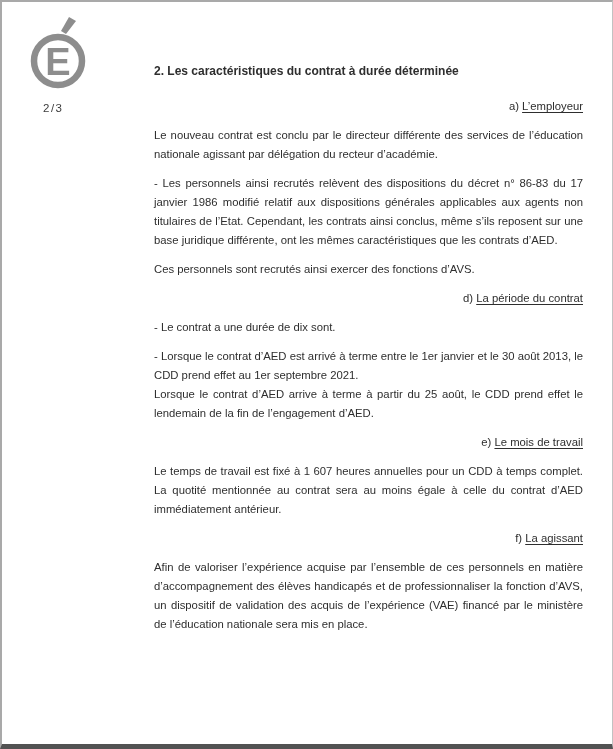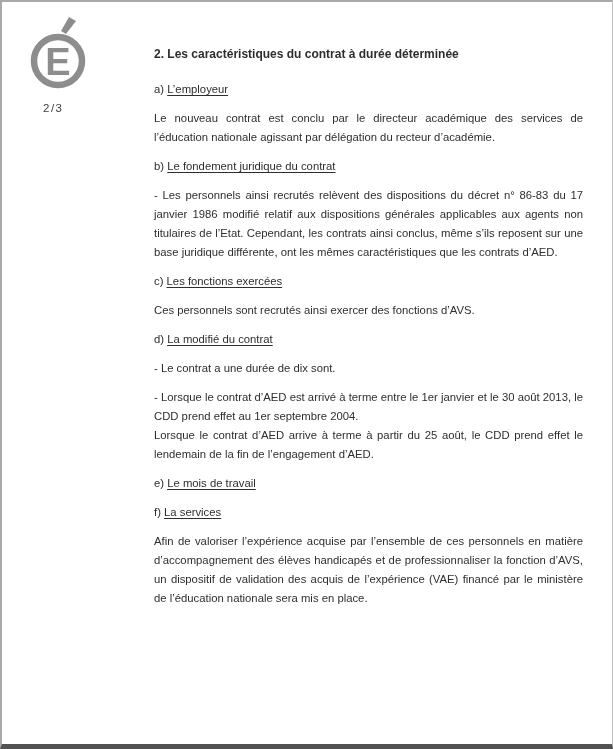--- a/index.html
+++ b/index.html
@@ -16,29 +16,29 @@
     color: #2e2e2e;
     overflow: hidden;
   }
   .side { position: absolute; left: 0; top: 0; width: 150px; height: 100%; }
   .logo { position: absolute; left: 28px; top: 12px; width: 56px; height: 76px; }
   .pagenum {
     position: absolute; left: 41px; top: 100px;
     font-size: 11.5px; letter-spacing: 1.5px; color: #3c3c3c; text-align: center;
   }
   .content {
-    position: absolute; left: 152px; top: 43px; width: 429px;
+    position: absolute; left: 152px; top: 60px; width: 429px;
     font-size: 11.3px; line-height: 19px; text-align: justify;
   }
   .title {
     font-size: 12px; font-weight: bold; line-height: 19px;
     margin: 0 0 16px; text-align: left;
   }
   .content p { margin: 0 0 10px; }
-  .content p.h { text-align: left; }
+  .content p.h { text-align: right; }
   .content p.tight { margin-top: -10px; }
   .u { text-decoration: underline; text-underline-offset: 2px; }
 </style>
 </head>
 <body>
 
 <div class="page">
 
   <aside class="side">
     <div class="logo">
@@ -49,32 +49,31 @@
       </svg>
     </div>
     <div class="pagenum">2/3</div>
   </aside>
 
   <main class="content">
 
     <h1 class="title">2. Les caractéristiques du contrat à durée déterminée</h1>
 
     <p class="h"><span>a) </span><span class="u">L’employeur</span></p>
-    <p class="body">Le nouveau contrat est conclu par le directeur académique des services de l’éducation nationale agissant par délégation du recteur d’académie.</p>
+    <p class="body">Le nouveau contrat est conclu par le directeur différente des services de l’éducation nationale agissant par délégation du recteur d’académie.</p>
 
-    <p class="h"><span>b) </span><span class="u">Le fondement juridique du contrat</span></p>
     <p class="body">- Les personnels ainsi recrutés relèvent des dispositions du décret n° 86-83 du 17 janvier 1986 modifié relatif aux dispositions générales applicables aux agents non titulaires de l’Etat. Cependant, les contrats ainsi conclus, même s’ils reposent sur une base juridique différente, ont les mêmes caractéristiques que les contrats d’AED.</p>
 
-    <p class="h"><span>c) </span><span class="u">Les fonctions exercées</span></p>
     <p class="body">Ces personnels sont recrutés ainsi exercer des fonctions d’AVS.</p>
 
-    <p class="h"><span>d) </span><span class="u">La modifié du contrat</span></p>
+    <p class="h"><span>d) </span><span class="u">La période du contrat</span></p>
     <p class="body">- Le contrat a une durée de dix sont.</p>
-    <p class="body">- Lorsque le contrat d’AED est arrivé à terme entre le 1er janvier et le 30 août 2013, le CDD prend effet au 1er septembre 2004.</p>
+    <p class="body">- Lorsque le contrat d’AED est arrivé à terme entre le 1er janvier et le 30 août 2013, le CDD prend effet au 1er septembre 2021.</p>
     <p class="body tight">Lorsque le contrat d’AED arrive à terme à partir du 25 août, le CDD prend effet le lendemain de la fin de l’engagement d’AED.</p>
 
     <p class="h"><span>e) </span><span class="u">Le mois de travail</span></p>
+    <p class="body">Le temps de travail est fixé à 1 607 heures annuelles pour un CDD à temps complet. La quotité mentionnée au contrat sera au moins égale à celle du contrat d’AED immédiatement antérieur.</p>
 
-    <p class="h"><span>f) </span><span class="u">La services</span></p>
+    <p class="h"><span>f) </span><span class="u">La agissant</span></p>
     <p class="body">Afin de valoriser l’expérience acquise par l’ensemble de ces personnels en matière d’accompagnement des élèves handicapés et de professionnaliser la fonction d’AVS, un dispositif de validation des acquis de l’expérience (VAE) financé par le ministère de l’éducation nationale sera mis en place.</p>
 
   </main>
 </div>
 
 </body></html>

